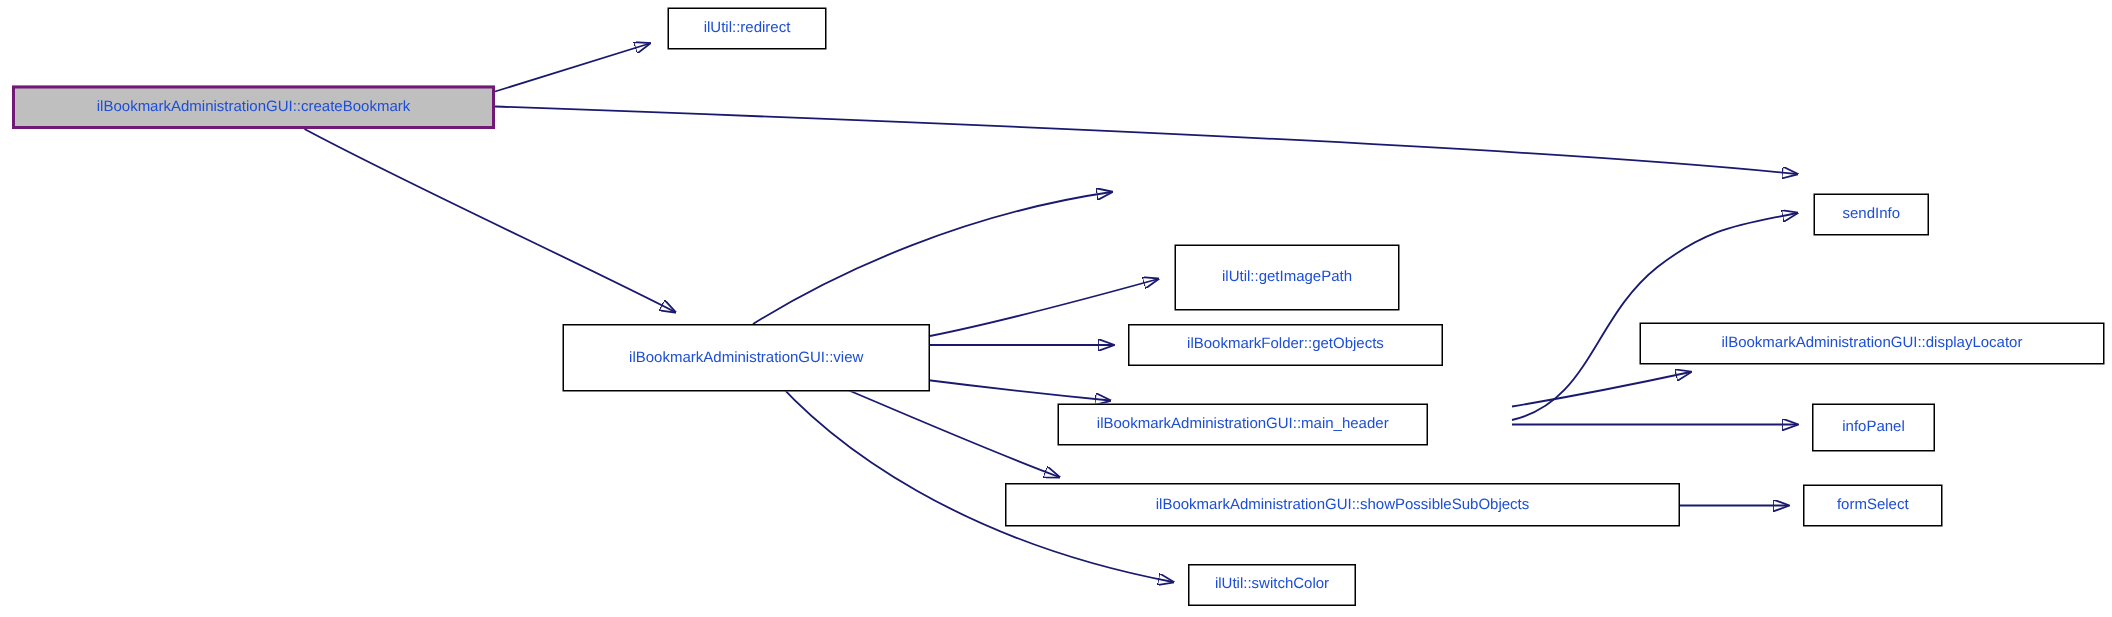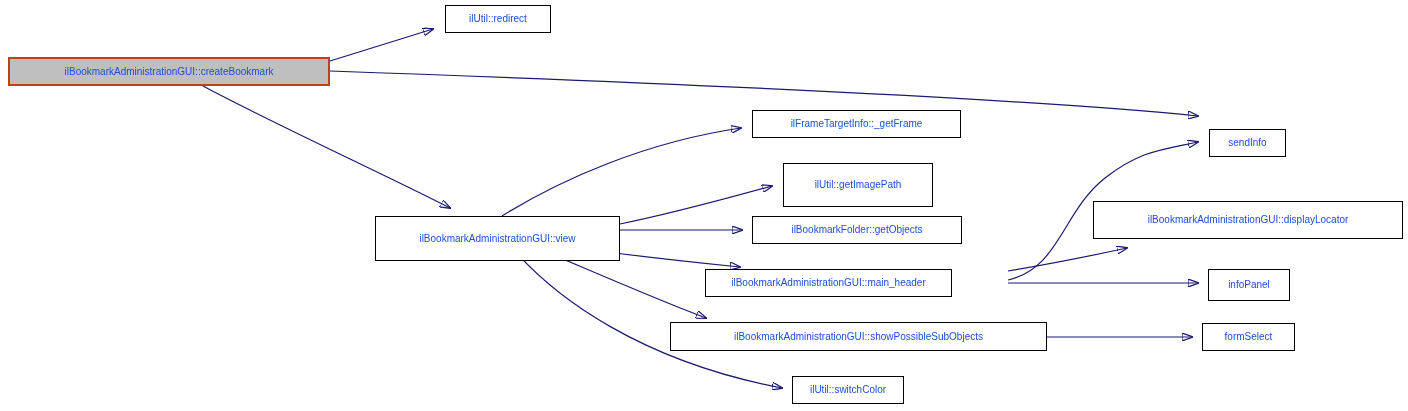--- a/index.html
+++ b/index.html
@@ -36,21 +36,21 @@
     font-size: 10px;
     line-height: 1;
     display: flex;
     align-items: center;
     justify-content: center;
     white-space: nowrap;
     cursor: pointer;
   }
   .node.highlight {
     background: #bfbfbf;
-    border: 2px solid #c2410c;
+    border: 2px solid #701a75;
   }
 </style>
 </head>
 <body>
 
 <div id="canvas">
 
   <svg id="edge-layer" width="1408" height="411" viewBox="0 0 1408 411" xmlns="http://www.w3.org/2000/svg">
     <defs>
       <marker id="arrow" markerUnits="userSpaceOnUse" markerWidth="11" markerHeight="8" refX="10" refY="4" orient="auto">
@@ -71,33 +71,32 @@
     <path d="M1008,283 L1198,283" marker-end="url(#arrow)"></path>
     <path d="M1047,337 L1192,337" marker-end="url(#arrow)"></path>
   </svg>
 
   <div class="node highlight" style="left:8px; top:57px; width:322px; height:29px;">ilBookmarkAdministrationGUI::createBookmark</div>
 
   <div class="node" style="left:445px; top:5px; width:106px; height:28px;">ilUtil::redirect</div>
 
   <div class="node" style="left:1209px; top:111px; width:77px; height:28px;margin-top:18px;">sendInfo</div>
 
-  <div class="node" style="left:752px; top:110px; width:209px; height:28px;">ilFrameTargetInfo::_getFrame</div>
 
   <div class="node" style="left:783px; top:163px; width:150px; height:44px;">ilUtil::getImagePath</div>
 
   <div class="node" style="left:752px; top:216px; width:210px; height:28px;">ilBookmarkFolder::getObjects</div>
 
   <div class="node" style="left:375px; top:216px; width:245px; height:45px;">ilBookmarkAdministrationGUI::view</div>
 
   <div class="node" style="left:705px; top:269px; width:247px; height:28px;">ilBookmarkAdministrationGUI::main_header</div>
 
-  <div class="node" style="left:1093px; top:201px; width:310px; height:38px;">ilBookmarkAdministrationGUI::displayLocator</div>
+  <div class="node" style="left:1093px; top:215px; width:310px; height:28px;">ilBookmarkAdministrationGUI::displayLocator</div>
 
   <div class="node" style="left:1208px; top:269px; width:82px; height:32px;">infoPanel</div>
 
-  <div class="node" style="left:670px; top:322px; width:377px; height:29px;">ilBookmarkAdministrationGUI::showPossibleSubObjects</div>
+  <div class="node" style="left:670px; top:322px; width:450px; height:29px;">ilBookmarkAdministrationGUI::showPossibleSubObjects</div>
 
   <div class="node" style="left:1202px; top:323px; width:93px; height:28px;">formSelect</div>
 
   <div class="node" style="left:792px; top:376px; width:112px; height:28px;">ilUtil::switchColor</div>
 
 </div>
 
 </body></html>

